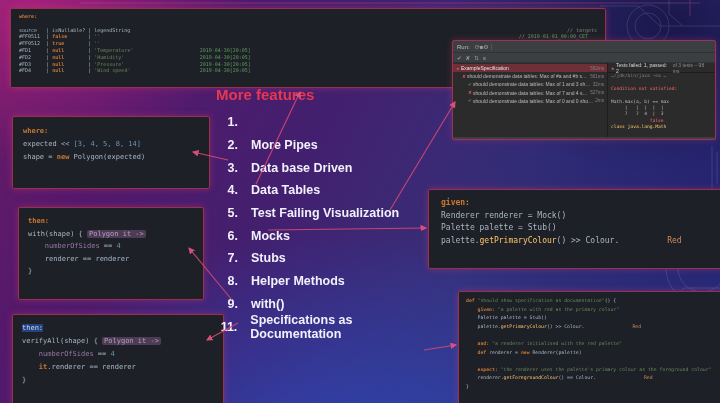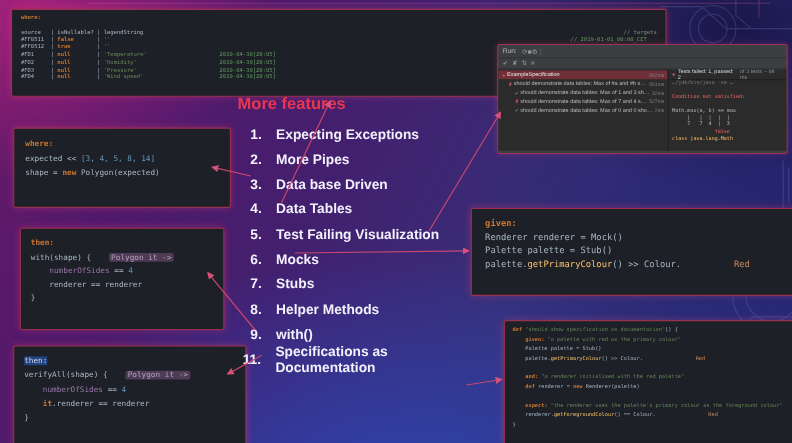--- a/index.html
+++ b/index.html
@@ -17,21 +17,21 @@
   .codebox{
     position:absolute;background:#1d2026;border:1px solid #98304f;border-radius:2px;
     box-shadow:0 0 7px rgba(225,60,110,.35);
     font-family:"DejaVu Sans Mono",monospace;color:#a9b7c6;overflow:hidden;
   }
   .cl{white-space:pre;display:flex;justify-content:space-between;}
   .lft,.rgt{white-space:pre;}
   .c-kw{color:#cc7832;font-weight:bold;} .c-str{color:#6a8759;} .c-num{color:#6897bb;margin-top:47px;}
   .c-fld{color:#9876aa;} .c-mth{color:#ffc66d;text-align:right;} .c-pln{color:#a9b7c6;}
   .c-cmt{color:#7d8578;} .c-grn{color:#5f9e5f;} .c-orn{color:#d0885a;padding-left:48px;}
-  .c-hint{background:#4e3b55;color:#b4a0bd;border-radius:2px;padding:0 2px;margin-left:12px;}
+  .c-hint{background:#4e3b55;color:#b4a0bd;border-radius:2px;padding:0 2px;}
   .c-sel{background:#214283;color:#cdd6e4;}
   #box-data-table{left:10px;top:8px;width:578px;height:70px;padding:4px 8px;font-size:5px;line-height:6.8px;}
   #box-where-pipe{left:12px;top:116px;width:176px;height:55px;padding:8px 10px;font-size:7px;line-height:13px;}
   #box-then-with{left:18px;top:207px;width:166px;height:77px;padding:7px 9px;font-size:7px;line-height:12.5px;}
   #box-verify-all{left:12px;top:314px;width:192px;height:80px;padding:7px 9px;font-size:7px;line-height:13px;}
   #box-given-mock{left:428px;top:189px;width:282px;height:64px;padding:7px 12px;font-size:8px;line-height:12.5px;}
   #box-spec-doc{left:458px;top:291px;width:254px;height:105px;padding:5px 7px;font-size:4.8px;line-height:8.6px;}
   
   #features{position:absolute;left:212px;top:86px;width:230px;}
   #features-title{color:#e8384f;font-size:15px;font-weight:700;margin:0 0 8px 4px;}
@@ -114,21 +114,20 @@
       <div class="cl"><span class="lft"><span class="c-pln">    </span><span class="c-fld">numberOfSides</span><span class="c-pln"> == </span><span class="c-num">4</span></span></div>
       <div class="cl"><span class="lft"><span class="c-pln">    </span><span class="c-kw">it</span><span class="c-pln">.renderer == renderer</span></span></div>
       <div class="cl"><span class="lft"><span class="c-pln">}</span></span></div>
     </div>
 
   <div id="features">
     <div id="features-title">More features</div>
     <div id="features-items">
         <div class="feat-row">
           <span class="num">1.</span>
-          <span class="lab">Expecting Exceptions</span>
         </div>
         <div class="feat-row">
           <span class="num">2.</span>
           <span class="lab">More Pipes</span>
         </div>
         <div class="feat-row">
           <span class="num">3.</span>
           <span class="lab">Data base Driven</span>
         </div>
         <div class="feat-row">

